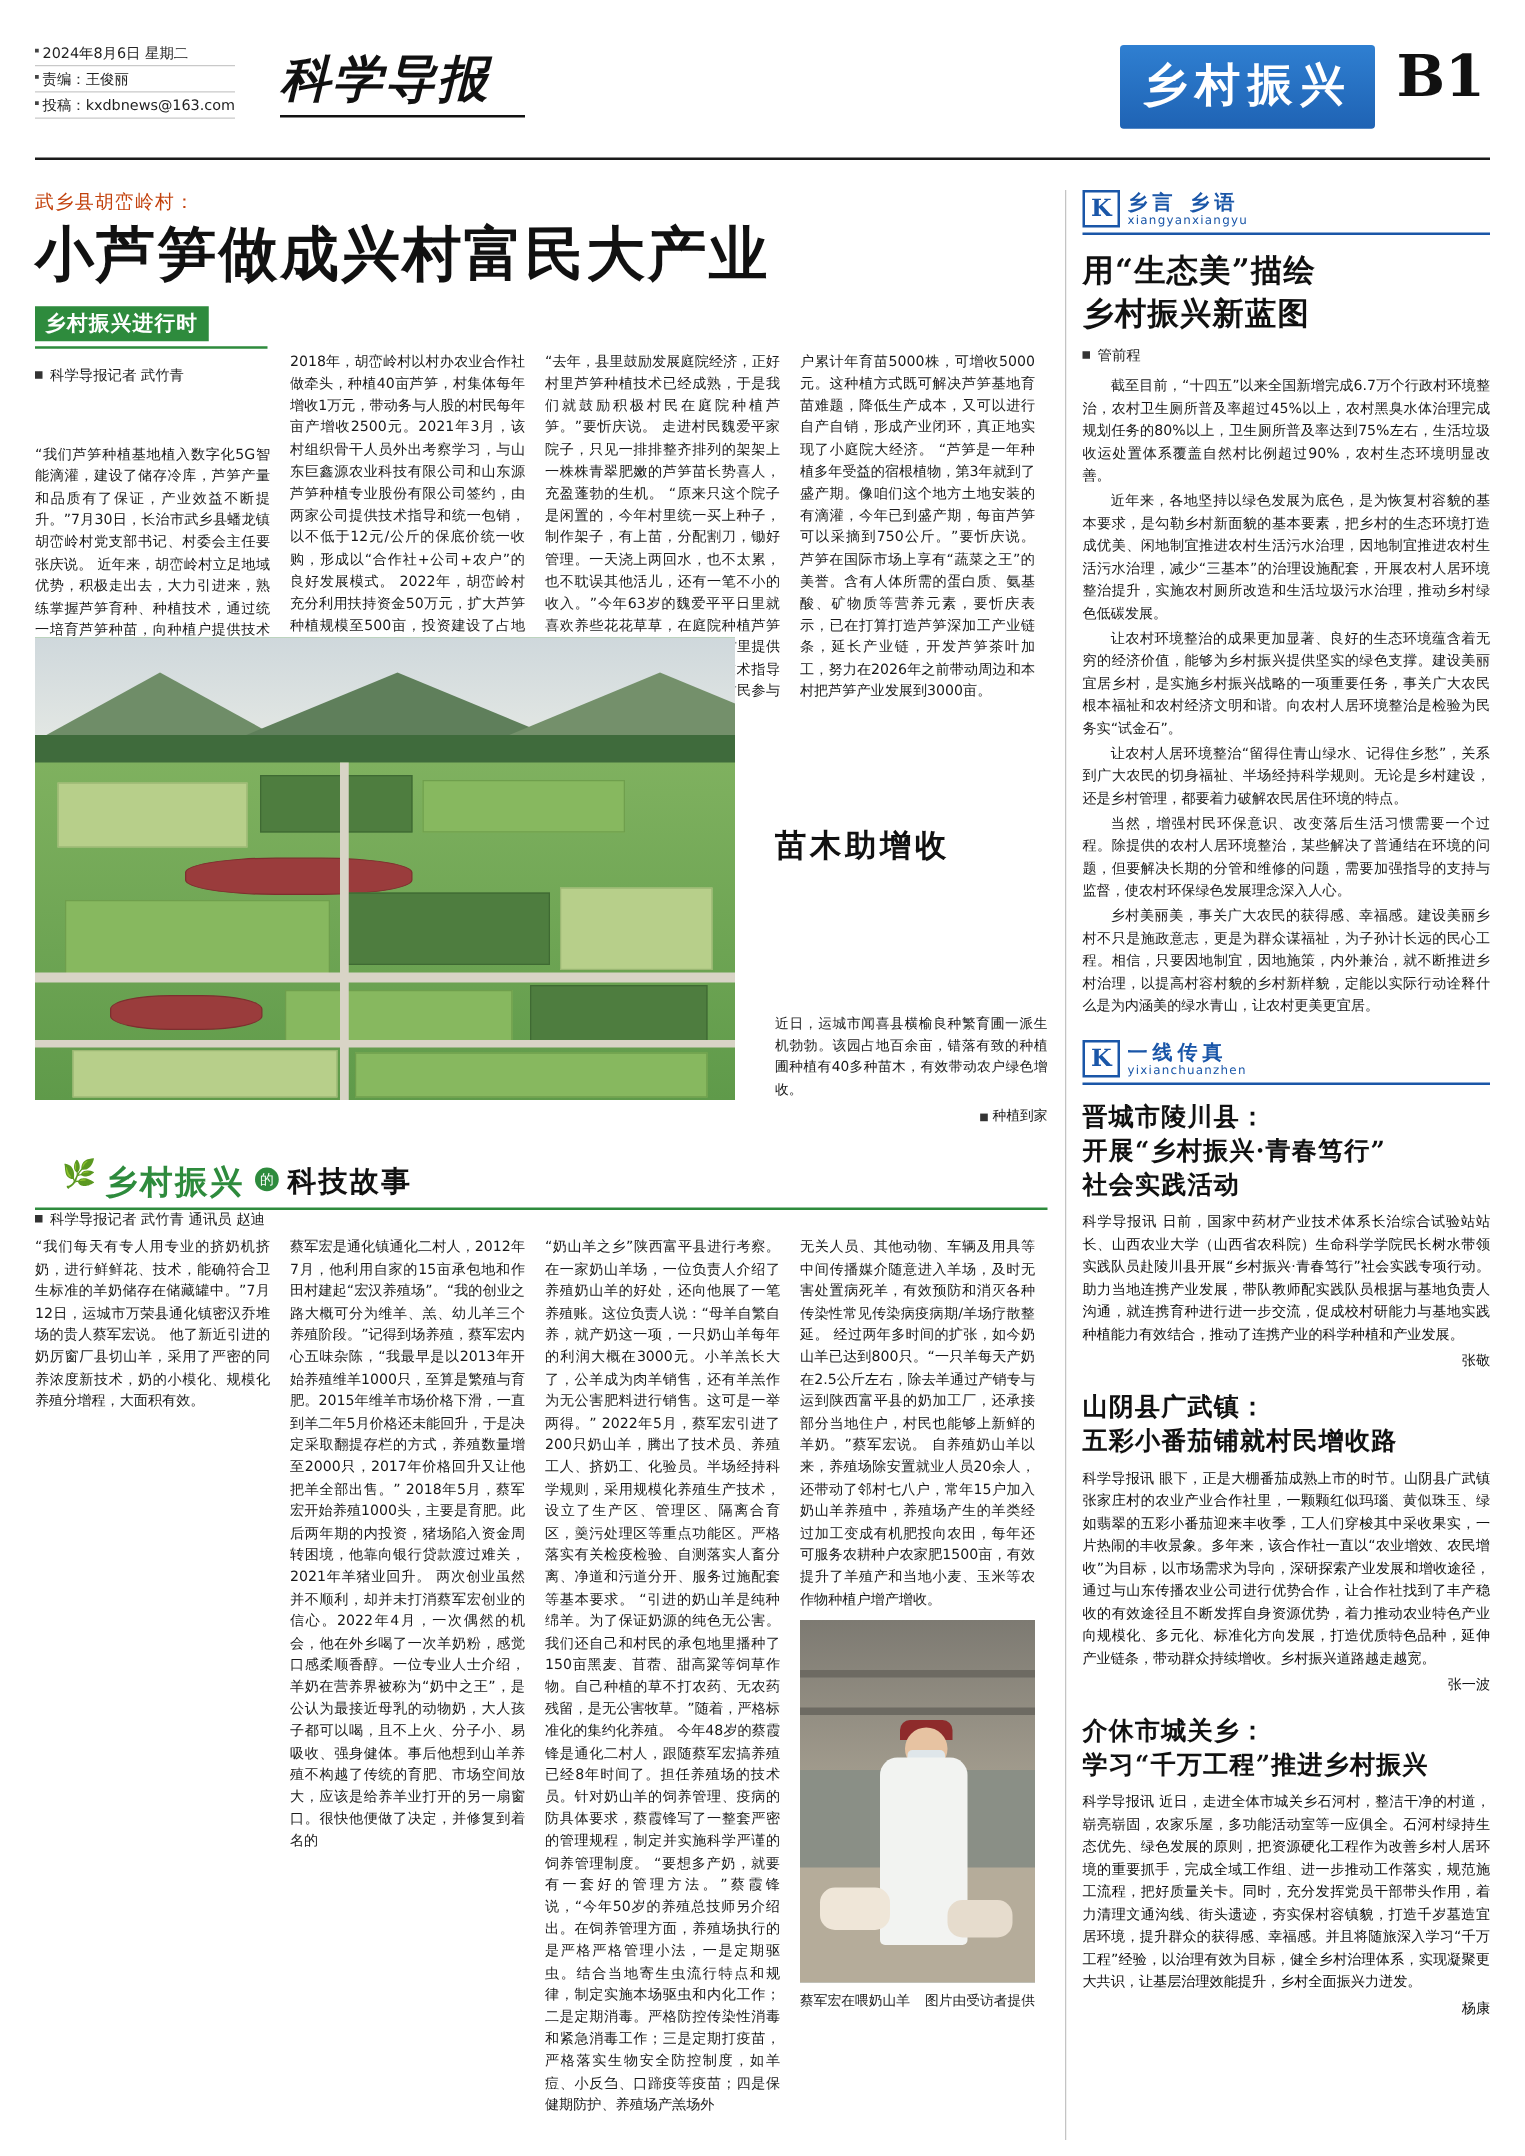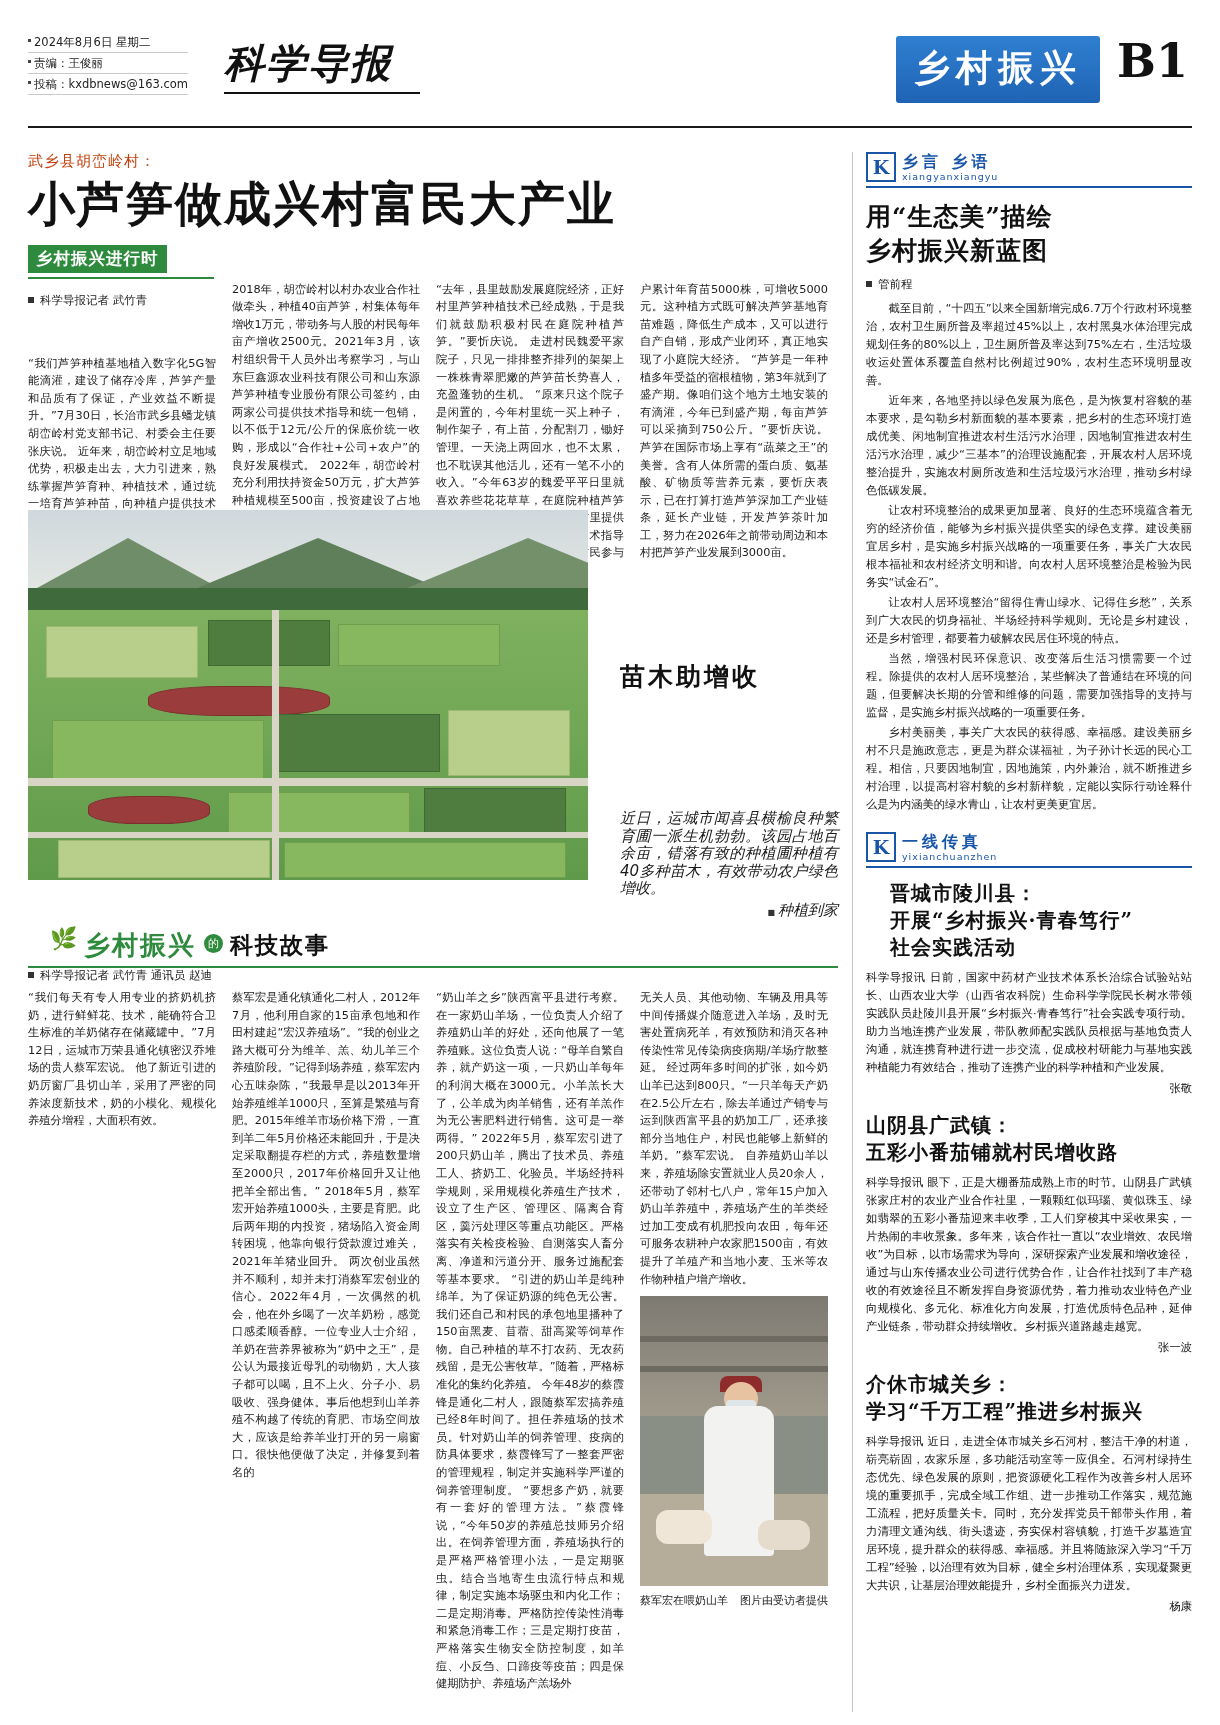--- a/index.html
+++ b/index.html
@@ -46,21 +46,21 @@
   .mtn2{left:140px;border-width:0 150px 62px 150px;border-color:transparent transparent #5f7f5b transparent;}
   .mtn3{left:360px;border-width:0 140px 58px 140px;border-color:transparent transparent #74906b transparent;}
   .treerow{position:absolute;left:0;top:78px;width:100%;height:26px;background:#3f6b3c;}
   .field{position:absolute;left:0;top:100px;width:100%;height:270px;background:linear-gradient(180deg,#7fb15f,#5f9a4a);}
   .plot{position:absolute;background:#87b85f;border:1px solid #6f9f4d;}
   .plot.red{background:#9a3c3c;border-color:#7d2f2f;}
   .plot.dark{background:#4e7d3f;border-color:#3f6a33;}
   .plot.pale{background:#b7cf8a;border-color:#9cb874;}
   .road{position:absolute;background:#d8d4c6;}
   .photo-caption-side{position:absolute;left:592px;top:150px;font-family:"DejaVu Serif","Liberation Serif",serif;font-weight:bold;font-size:25px;letter-spacing:3px;color:#111;}
-  .photo-cap{position:absolute;left:592px;top:300px;width:218px;font-size:15px;line-height:17.5px;text-align:justify;color:#1a1a1a;font-style:italic;}
+  .photo-cap{position:absolute;left:592px;top:300px;width:218px;font-size:11px;line-height:17.5px;text-align:justify;color:#1a1a1a;}
   .photo-cap .credit{display:block;text-align:right;margin-top:4px;padding-left:0;position:relative;}
   .photo-cap .credit:before{content:"■";font-size:8px;margin-right:3px;color:#333;}
 
   
   .story{position:absolute;left:0;top:770px;width:810px;}
   .story-head{position:relative;height:44px;border-bottom:2px solid #2e8b3d;}
   .story-head .leaf{position:absolute;left:22px;top:4px;font-size:22px;color:#2e8b3d;}
   .story-head .t1{position:absolute;left:56px;top:6px;font-family:"DejaVu Serif","Liberation Serif",serif;font-weight:bold;font-size:26px;color:#2e8b3d;letter-spacing:2px;}
   .story-head .dot{position:absolute;left:176px;top:12px;width:19px;height:19px;border-radius:50%;background:#2e8b3d;color:#fff;font-size:11px;line-height:19px;text-align:center;}
   .story-head .t2{position:absolute;left:202px;top:8px;font-family:"DejaVu Serif","Liberation Serif",serif;font-weight:bold;font-size:23px;color:#111;letter-spacing:2px;}
@@ -228,34 +228,34 @@
           <div class="rc-py">xiangyanxiangyu</div>
         </div>
         <div class="rc-title" style="white-space:pre-line;">用“生态美”描绘
 乡村振兴新蓝图</div>
         <div class="rc-author">管前程</div>
         <div class="rc-body">
           <p>截至目前，“十四五”以来全国新增完成6.7万个行政村环境整治，农村卫生厕所普及率超过45%以上，农村黑臭水体治理完成规划任务的80%以上，卫生厕所普及率达到75%左右，生活垃圾收运处置体系覆盖自然村比例超过90%，农村生态环境明显改善。</p>
           <p>近年来，各地坚持以绿色发展为底色，是为恢复村容貌的基本要求，是勾勒乡村新面貌的基本要素，把乡村的生态环境打造成优美、闲地制宜推进农村生活污水治理，因地制宜推进农村生活污水治理，减少“三基本”的治理设施配套，开展农村人居环境整治提升，实施农村厕所改造和生活垃圾污水治理，推动乡村绿色低碳发展。</p>
           <p>让农村环境整治的成果更加显著、良好的生态环境蕴含着无穷的经济价值，能够为乡村振兴提供坚实的绿色支撑。建设美丽宜居乡村，是实施乡村振兴战略的一项重要任务，事关广大农民根本福祉和农村经济文明和谐。向农村人居环境整治是检验为民务实“试金石”。</p>
           <p>让农村人居环境整治“留得住青山绿水、记得住乡愁”，关系到广大农民的切身福祉、半场经持科学规则。无论是乡村建设，还是乡村管理，都要着力破解农民居住环境的特点。</p>
-          <p>当然，增强村民环保意识、改变落后生活习惯需要一个过程。除提供的农村人居环境整治，某些解决了普通结在环境的问题，但要解决长期的分管和维修的问题，需要加强指导的支持与监督，是实施乡村振兴战略的一项重要任务。</p>
+          <p>当然，增强村民环保意识、改变落后生活习惯需要一个过程。除提供的农村人居环境整治，某些解决了普通结在环境的问题，但要解决长期的分管和维修的问题，需要加强指导的支持与监督，使农村环保绿色发展理念深入人心。</p>
           <p>乡村美丽美，事关广大农民的获得感、幸福感。建设美丽乡村不只是施政意志，更是为群众谋福祉，为子孙计长远的民心工程。相信，只要因地制宜，因地施策，内外兼治，就不断推进乡村治理，以提高村容村貌的乡村新样貌，定能以实际行动诠释什么是为内涵美的绿水青山，让农村更美更宜居。</p>
         </div>
       </div>
 
       <div class="rc-sec" style="margin-top:18px;">
         <div class="rc-head">
           <div class="rc-k">K</div>
           <div class="rc-zh">一线传真</div>
           <div class="rc-py">yixianchuanzhen</div>
         </div>
 
         <div class="rc-sub" style="margin-top:0;">
-          <div class="rc-subtitle" style="white-space:pre-line;margin-left:24px;">晋城市陵川县：
+          <div class="rc-subtitle" style="white-space:pre-line;">晋城市陵川县：
 开展“乡村振兴·青春笃行”
 社会实践活动</div>
           <div class="rc-lead">科学导报讯  日前，国家中药材产业技术体系长治综合试验站站长、山西农业大学（山西省农科院）生命科学学院民长树水带领实践队员赴陵川县开展“乡村振兴·青春笃行”社会实践专项行动。助力当地连携产业发展，带队教师配实践队员根据与基地负责人沟通，就连携育种进行进一步交流，促成校村研能力与基地实践种植能力有效结合，推动了连携产业的科学种植和产业发展。</div>
           <div class="rc-sign">张敬</div>
         </div>
 
         <div class="rc-sub">
           <div class="rc-subtitle" style="white-space:pre-line;">山阴县广武镇：
 五彩小番茄铺就村民增收路</div>
           <div class="rc-lead">科学导报讯  眼下，正是大棚番茄成熟上市的时节。山阴县广武镇张家庄村的农业产业合作社里，一颗颗红似玛瑙、黄似珠玉、绿如翡翠的五彩小番茄迎来丰收季，工人们穿梭其中采收果实，一片热闹的丰收景象。多年来，该合作社一直以“农业增效、农民增收”为目标，以市场需求为导向，深研探索产业发展和增收途径，通过与山东传播农业公司进行优势合作，让合作社找到了丰产稳收的有效途径且不断发挥自身资源优势，着力推动农业特色产业向规模化、多元化、标准化方向发展，打造优质特色品种，延伸产业链条，带动群众持续增收。乡村振兴道路越走越宽。</div>

